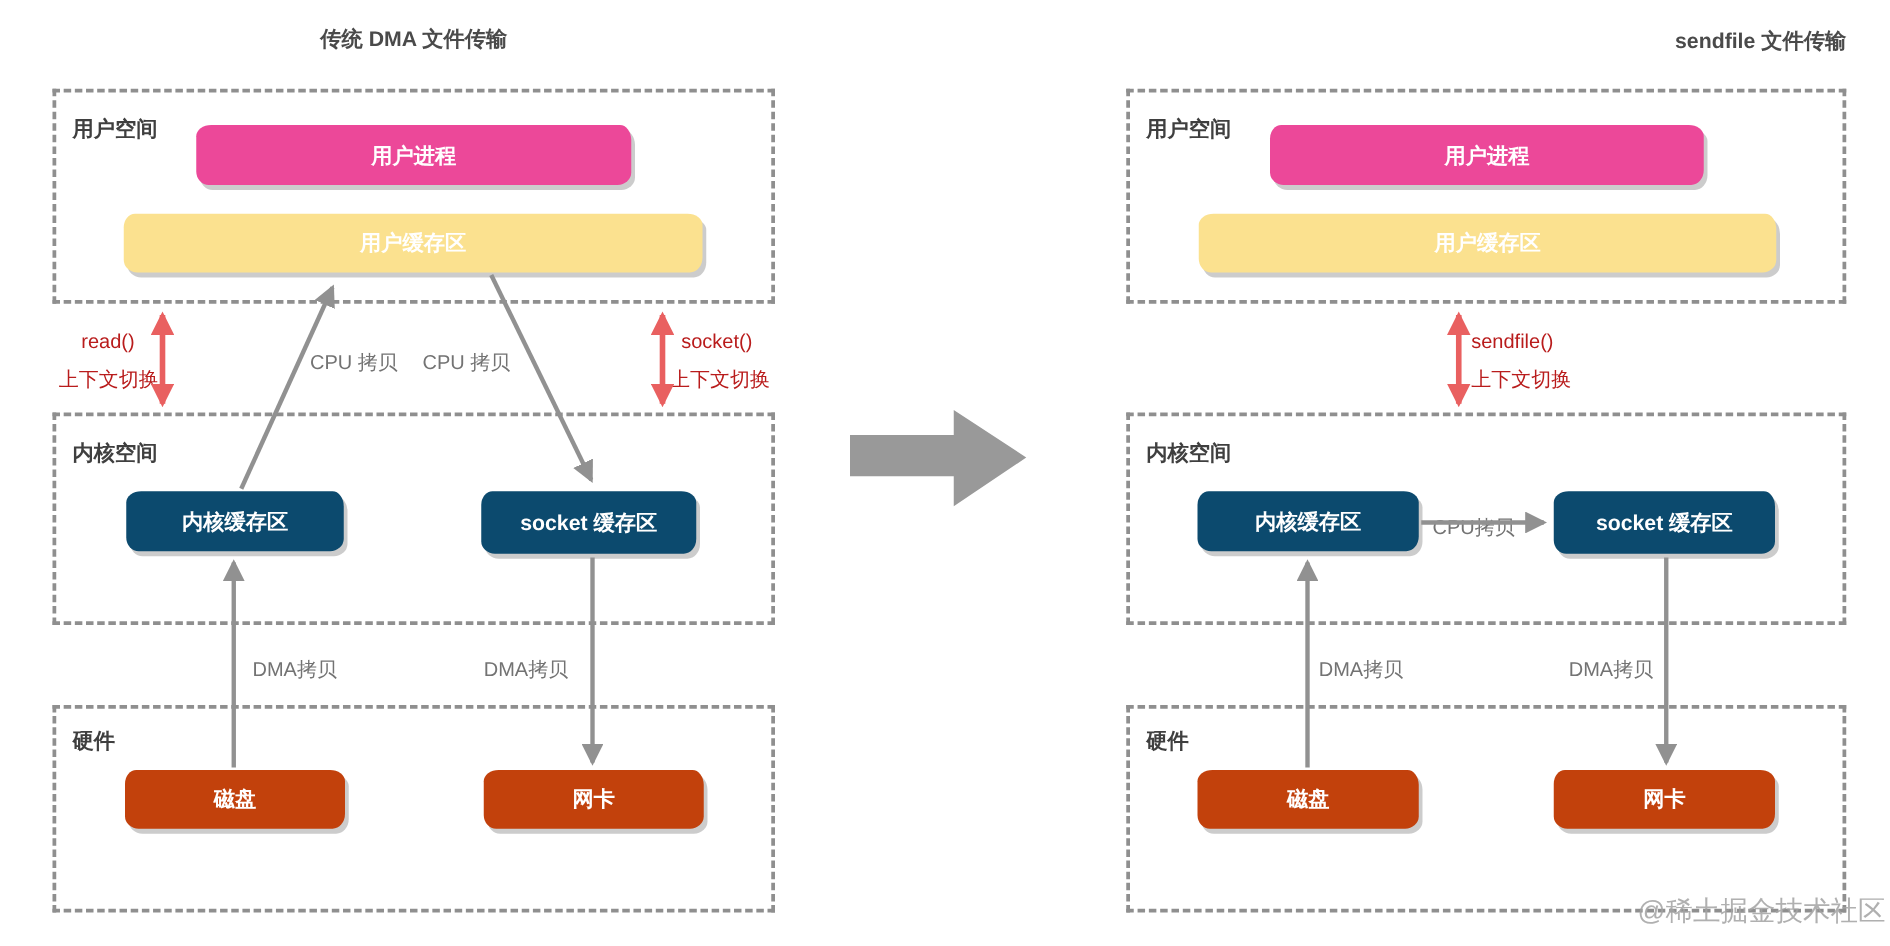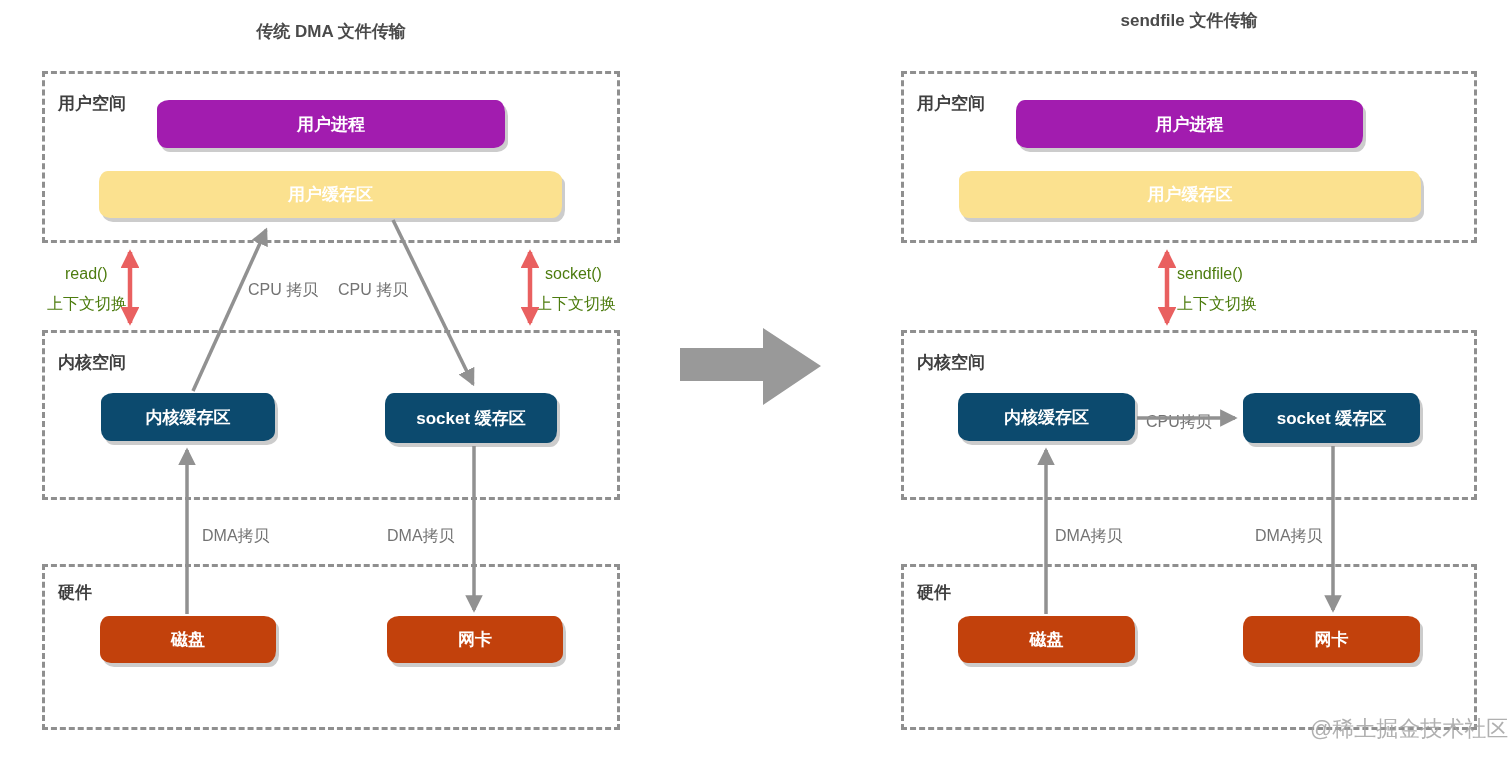--- a/index.html
+++ b/index.html
@@ -47,33 +47,33 @@
     justify-content: center;
     color: #ffffff;
     font-weight: bold;
     font-size: 17px;
     white-space: nowrap;
     box-sizing: border-box;
     box-shadow: 3px 4px 0 rgba(120,120,120,0.38);
   }
   .r1 { border-radius: 12px 9px 11px 10px / 9px 12px 10px 11px; }
   .r2 { border-radius: 9px 12px 10px 11px / 11px 9px 12px 10px; }
-  .box-gray   { background: #a21caf; }
+  .box-gray   { background: #ec4899; }
   .box-yellow { background: #fbe18f; }
   .box-red    { background: #0c4a6e; }
   .box-green  { background: #c2410c; }
 
   
   .ann {
     position: absolute;
     font-size: 16px;
     color: #737373;
     white-space: nowrap;
   }
-  .ann-dark { color: #4d7c0f; }
+  .ann-dark { color: #b91c1c; }
 
   #arrow-layer {
     position: absolute;
     left: 0; top: 0;
     width: 1512px; height: 757px;
     pointer-events: none;
   }
 
   .watermark {
     position: absolute;
@@ -84,21 +84,21 @@
     opacity: 0.85;
     white-space: nowrap;
   }
 </style>
 </head>
 <body>
 
 <div id="canvas">
 
   <div class="title" style="left:42px; top:20px; width:578px;">传统 DMA 文件传输</div>
-  <div class="title" style="left:901px; top:9px; width:576px;">sendfile 文件传输</div>
+  <div class="title" style="left:901px; top:21px; width:576px;text-align:right;">sendfile 文件传输</div>
 
   <div class="region" style="left:42px; top:71px; width:578px; height:172px;"></div>
   <div class="region" style="left:42px; top:330px; width:578px; height:170px;"></div>
   <div class="region" style="left:42px; top:564px; width:578px; height:166px;"></div>
 
   <div class="section-label" style="left:58px; top:92px;">用户空间</div>
   <div class="section-label" style="left:58px; top:351px;">内核空间</div>
   <div class="section-label" style="left:58px; top:581px;">硬件</div>
 
   <div class="node box-gray r1" style="left:157px; top:100px; width:348px; height:48px;">用户进程</div>

